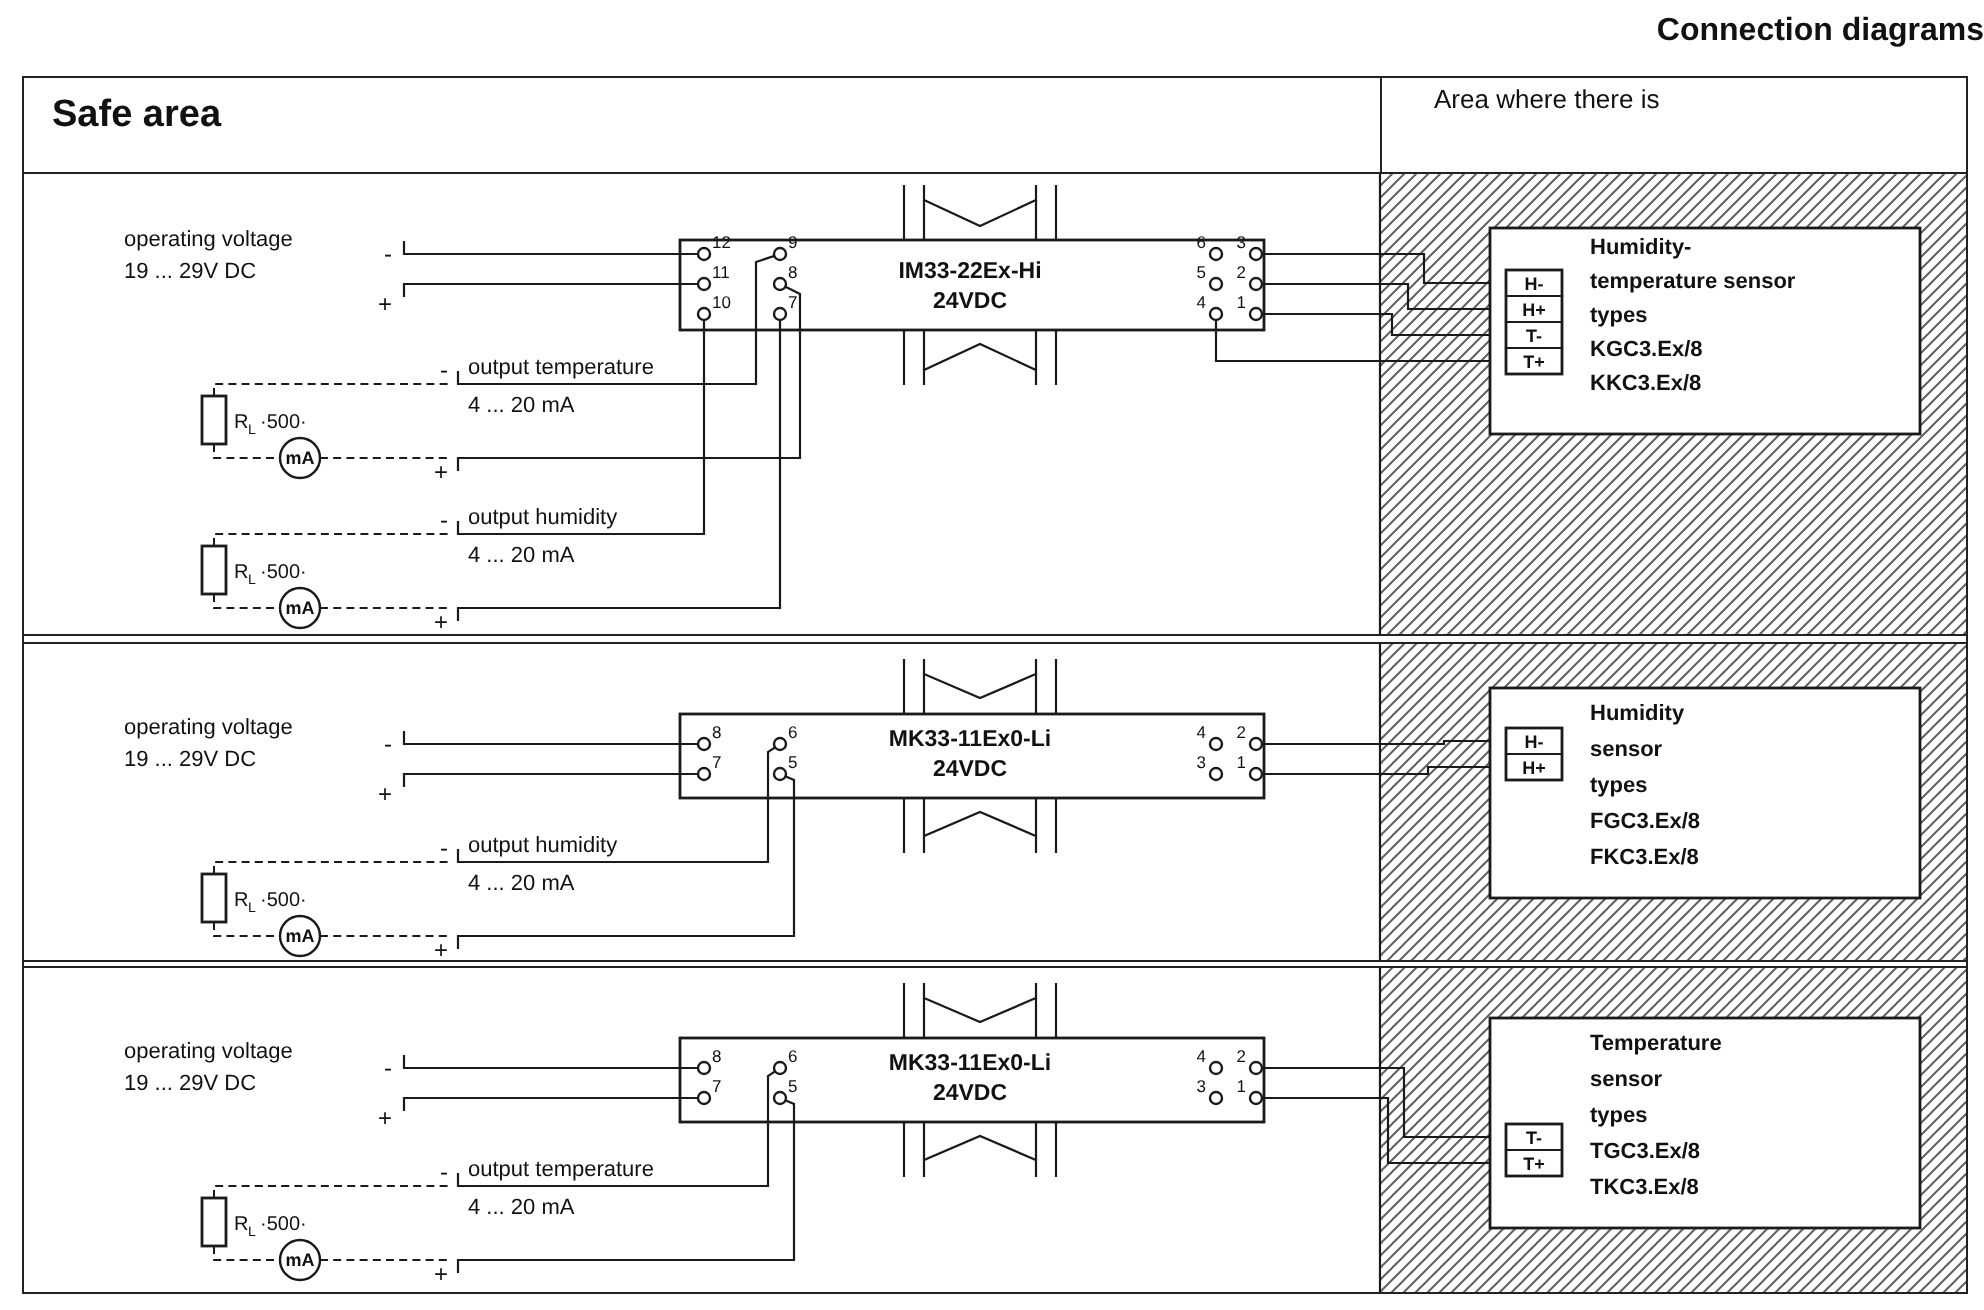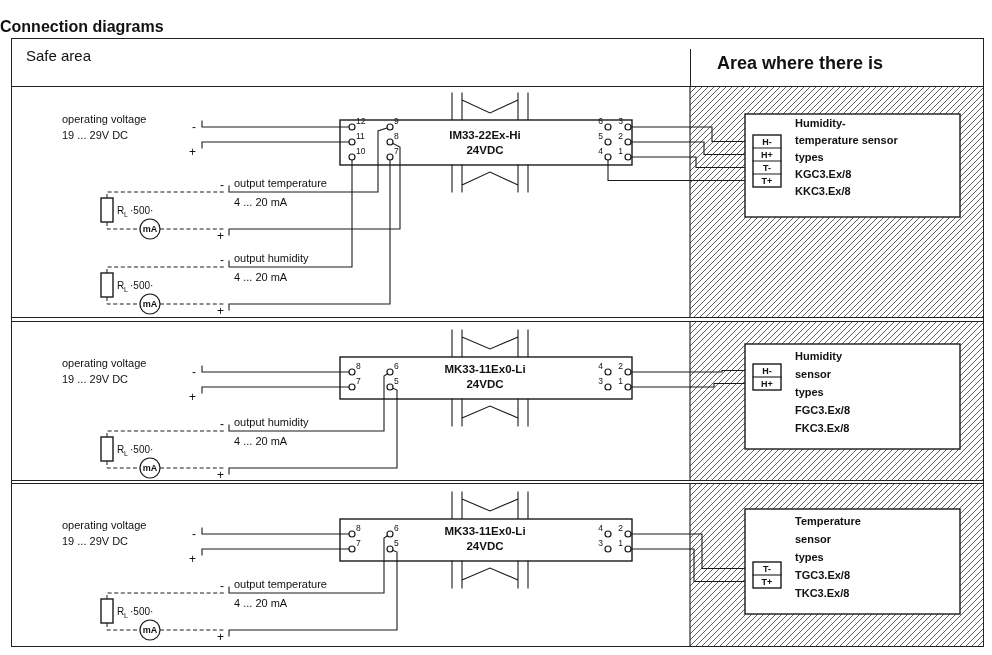--- a/index.html
+++ b/index.html
@@ -1,28 +1,28 @@
 <!DOCTYPE html>
 <html><head>
 <meta charset="utf-8">
 <style>
   html,body { margin:0; padding:0; background:#fff; }
   body { width:992px; height:655px; overflow:hidden;
          font-family:"Liberation Sans", sans-serif; color:#111; }
   .page { position:relative; width:992px; height:655px; }
-  .title { position:absolute; top:18px; left:0; width:100%;
-           text-align:left; font-size:16px; font-weight:bold; }
+  .title { position:absolute; top:7px; left:0; width:100%;
+           text-align:right; font-size:16px; font-weight:bold; }
   .frame { position:absolute; left:11px; top:38px; width:971px;
            border:1.6px solid #222; background:#fff; }
   .hdr { display:flex; height:47px; border-bottom:1.6px solid #222; }
   .hdr-left { width:678px; box-sizing:border-box; padding:8px 0 0 14px;
-              font-size:15px; font-weight:normal; }
+              font-size:19px; font-weight:bold; }
   .hdr-right { flex:1; box-sizing:border-box; border-left:1.6px solid #222;
-               padding:2px 0 0 26px; font-size:18px; font-weight:bold;
-               line-height:1.35;margin-top:10px; }
+               padding:2px 0 0 26px; font-size:13px; font-weight:normal;
+               line-height:1.35; }
   .sep { height:2.5px; background:#fff; border-top:1.6px solid #222;
          border-bottom:1.6px solid #222; }
   svg { display:block; }
   svg text { font-family:"Liberation Sans", sans-serif; fill:#111; }
   .w   { stroke:#1a1a1a; stroke-width:1.1; fill:none; stroke-linecap:square; }
   .wd  { stroke:#1a1a1a; stroke-width:1; fill:none; stroke-dasharray:4 2.6; }
   .box { fill:#fff; stroke:#1a1a1a; stroke-width:1.4; }
   .circ{ fill:#fff; stroke:#1a1a1a; stroke-width:1.2; }
   .t   { font-size:11px; }
   .tb  { font-size:11.5px; font-weight:bold; }

